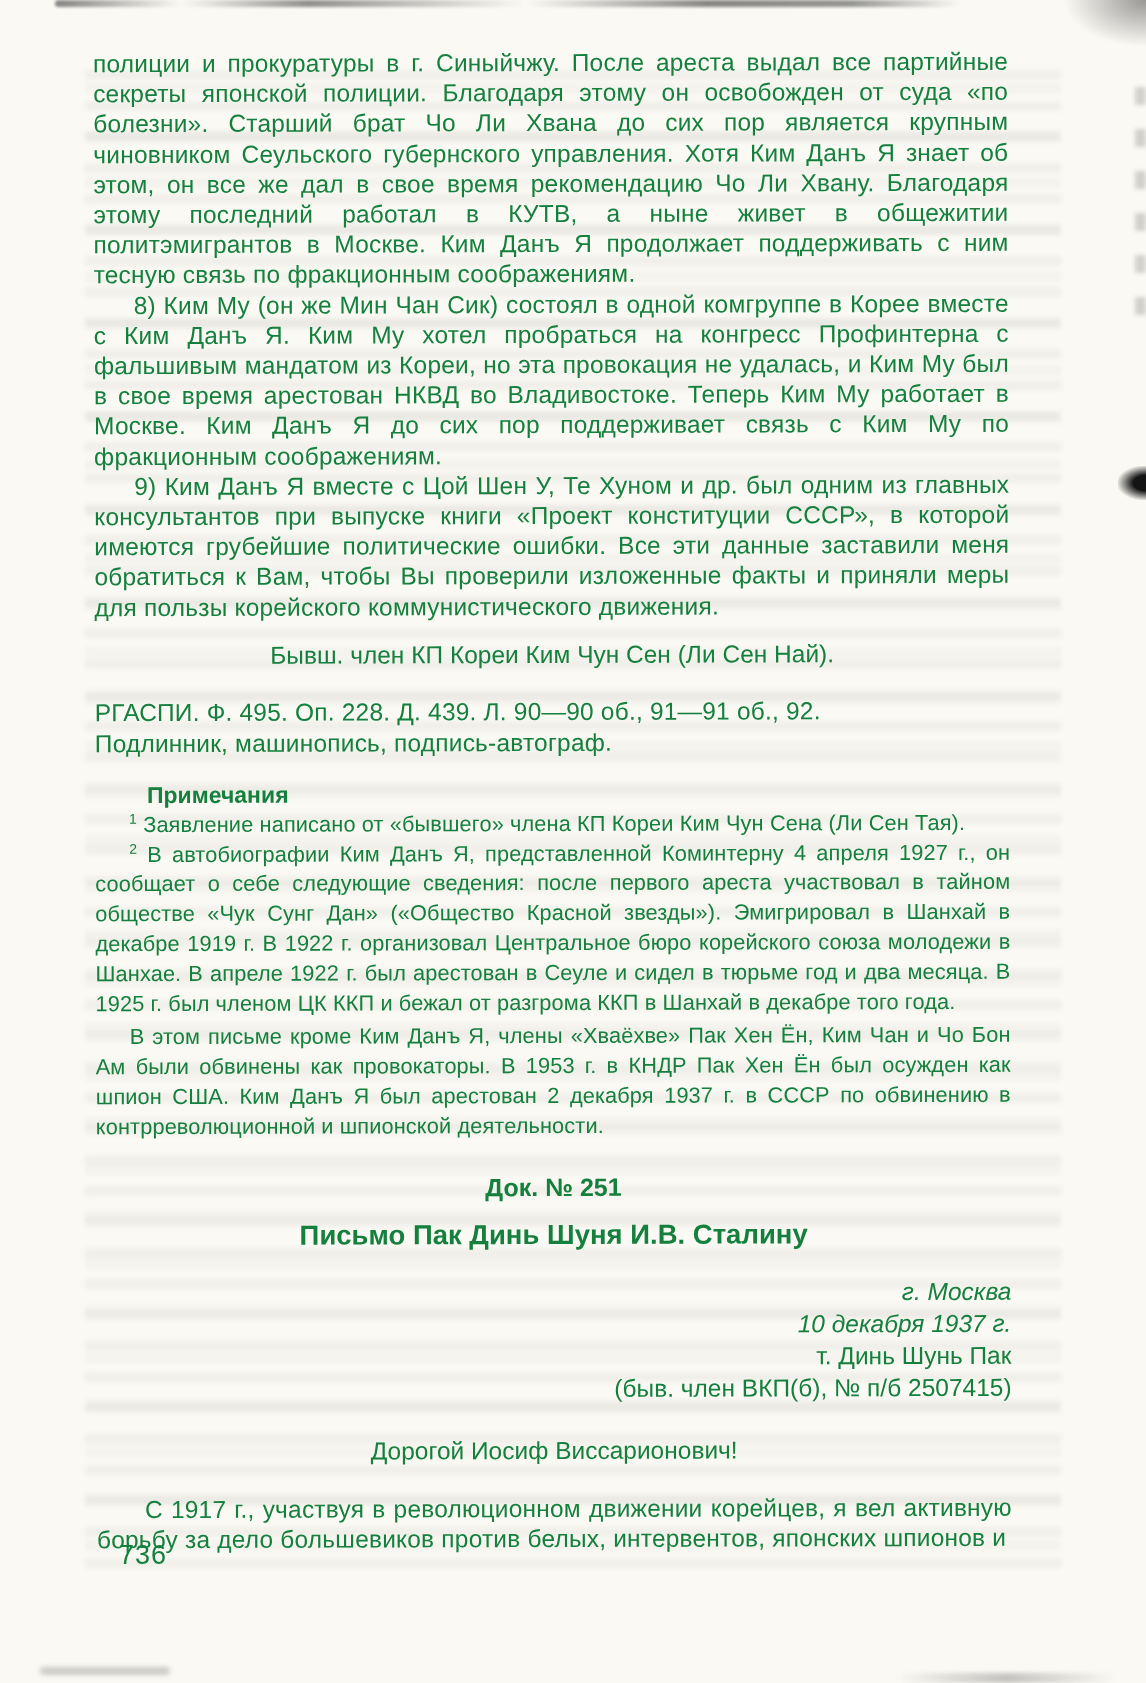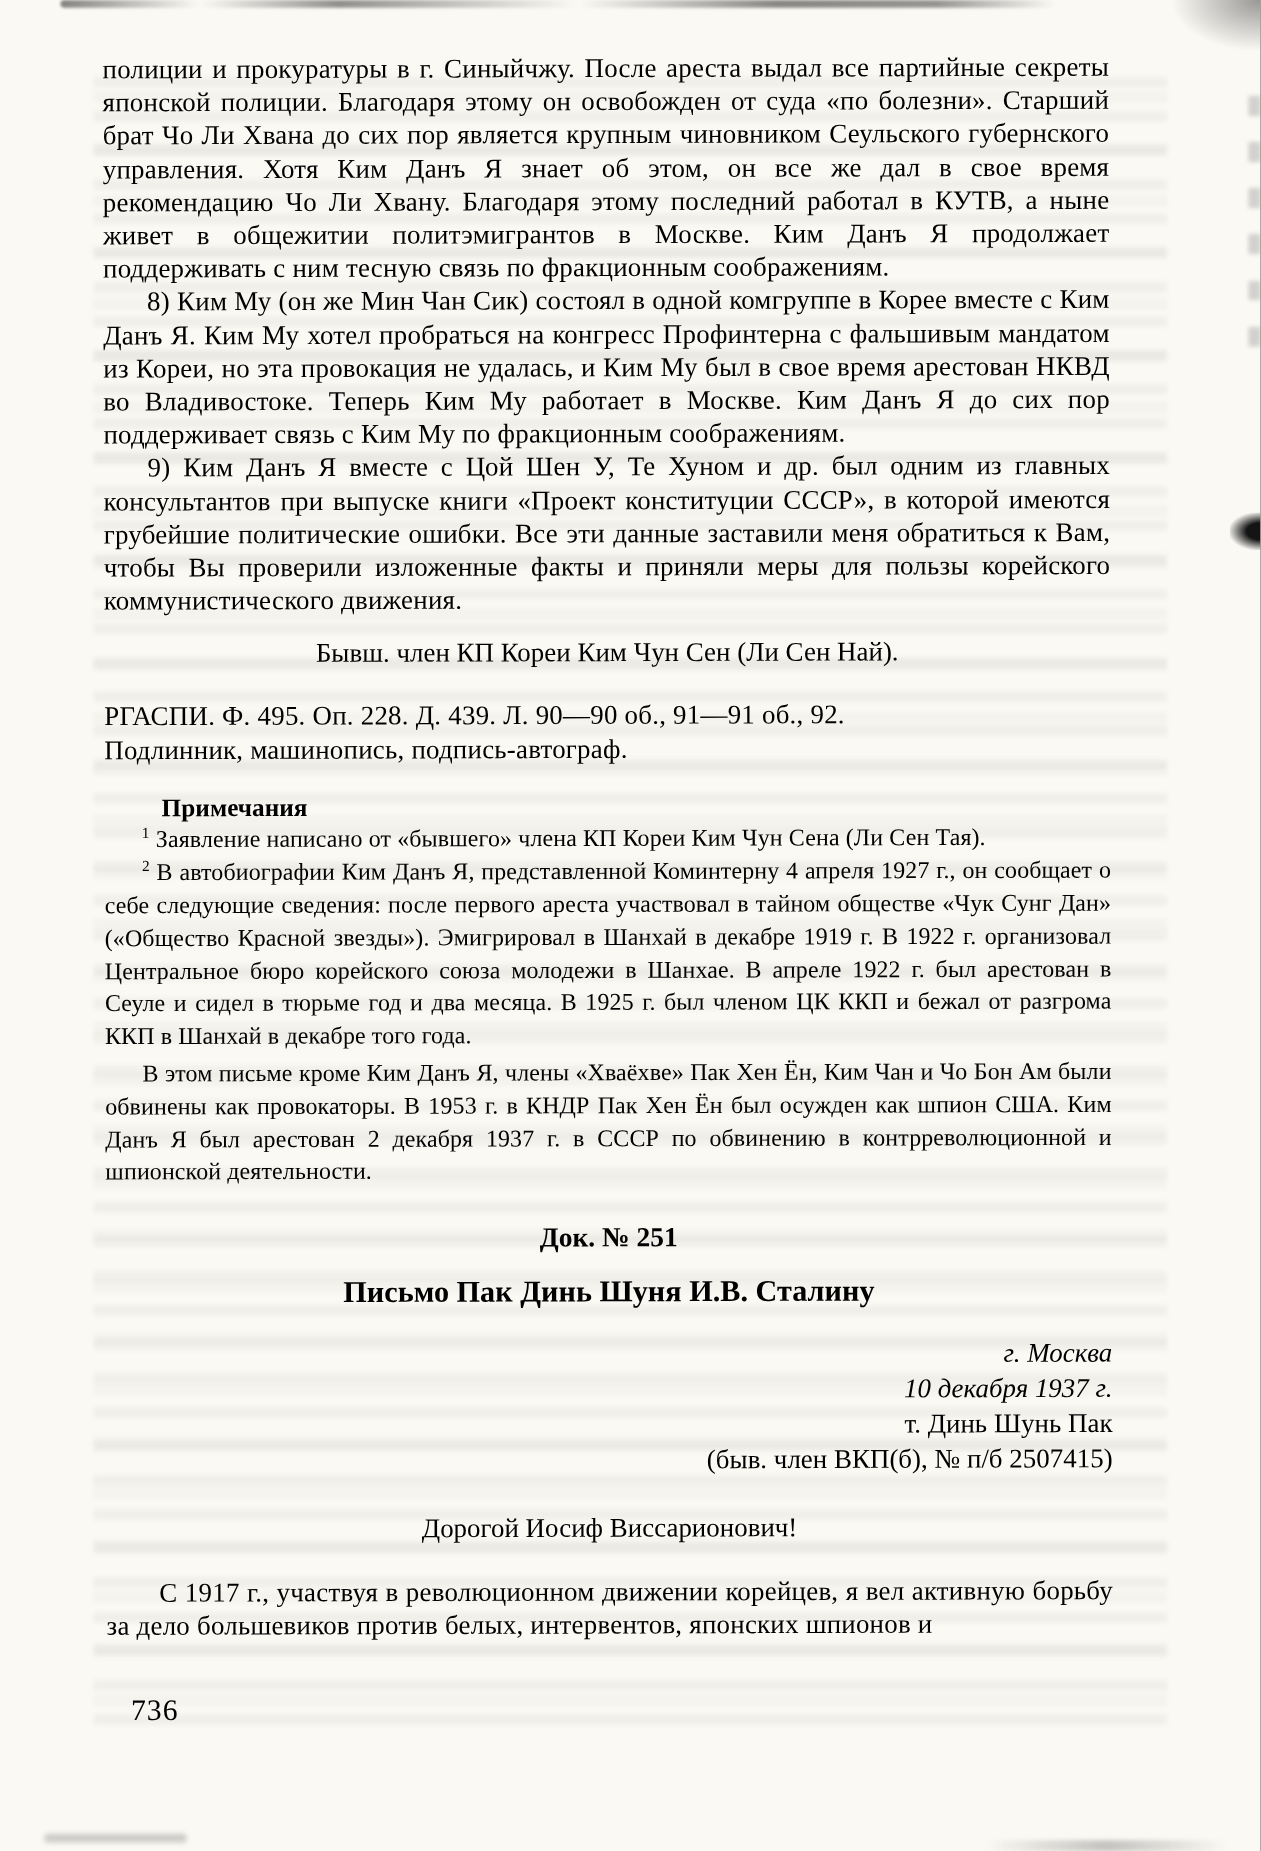--- a/index.html
+++ b/index.html
@@ -3,22 +3,22 @@
 <meta charset="utf-8">
 <style>
   html, body { margin: 0; padding: 0; background: #6b6b6b; }
   .page {
     position: relative;
     width: 1146px;
     height: 1683px;
     margin: 0 auto;
     background: #faf9f4;
     overflow: hidden;
-    font-family: Liberation Serif, serif;
-    color: #000000;
+    font-family: Liberation Sans, sans-serif;
+    color: #15803d;
   }
   
   .bleed {
     position: absolute; top: 60px; left: 85px; right: 85px; height: 1520px;
     background:
       repeating-linear-gradient(0deg, transparent 0 12px, rgba(80,72,64,0.05) 12px 22px, transparent 22px 31px),
       repeating-linear-gradient(0deg, transparent 0 29px, rgba(90,82,70,0.035) 29px 40px, transparent 40px 47px);
     filter: blur(2px);
     pointer-events: none;
   }

